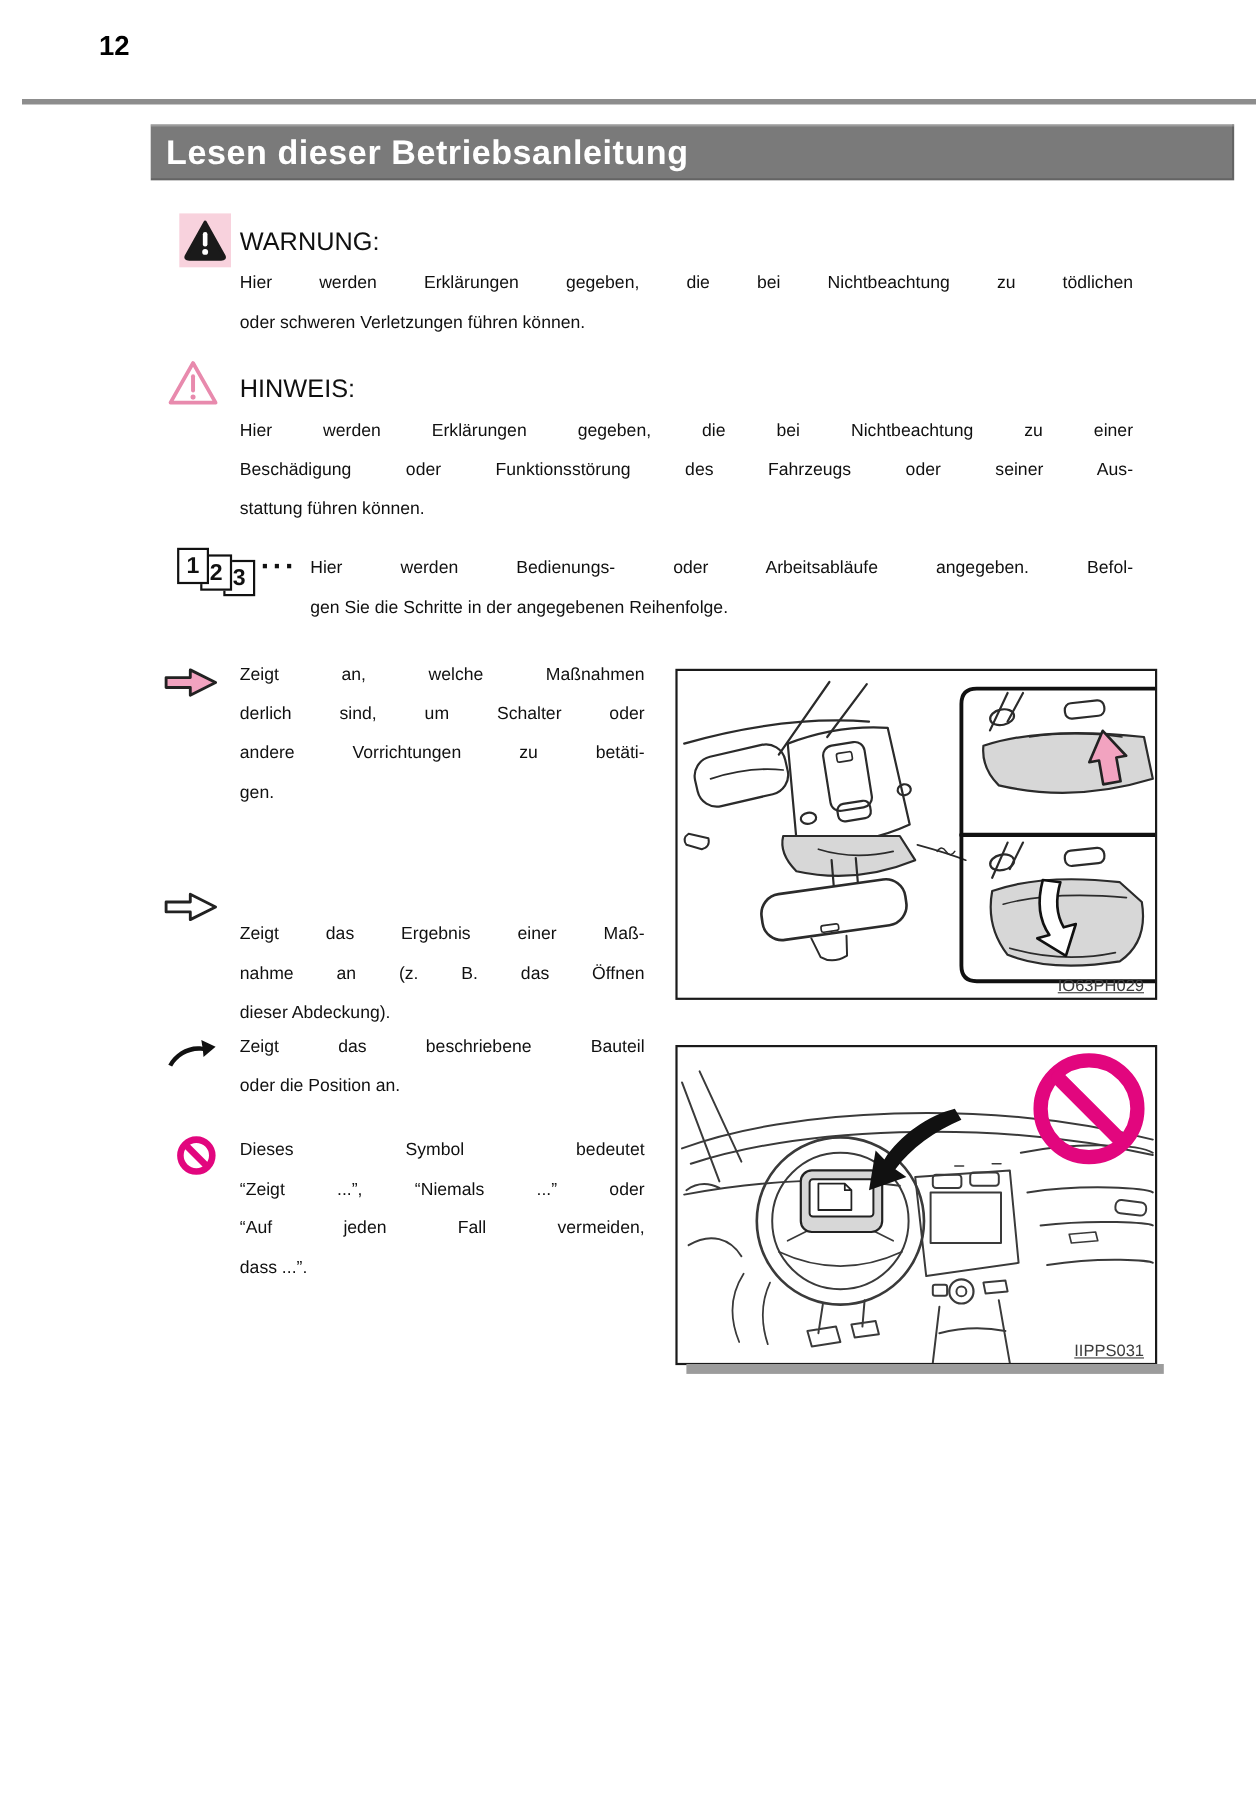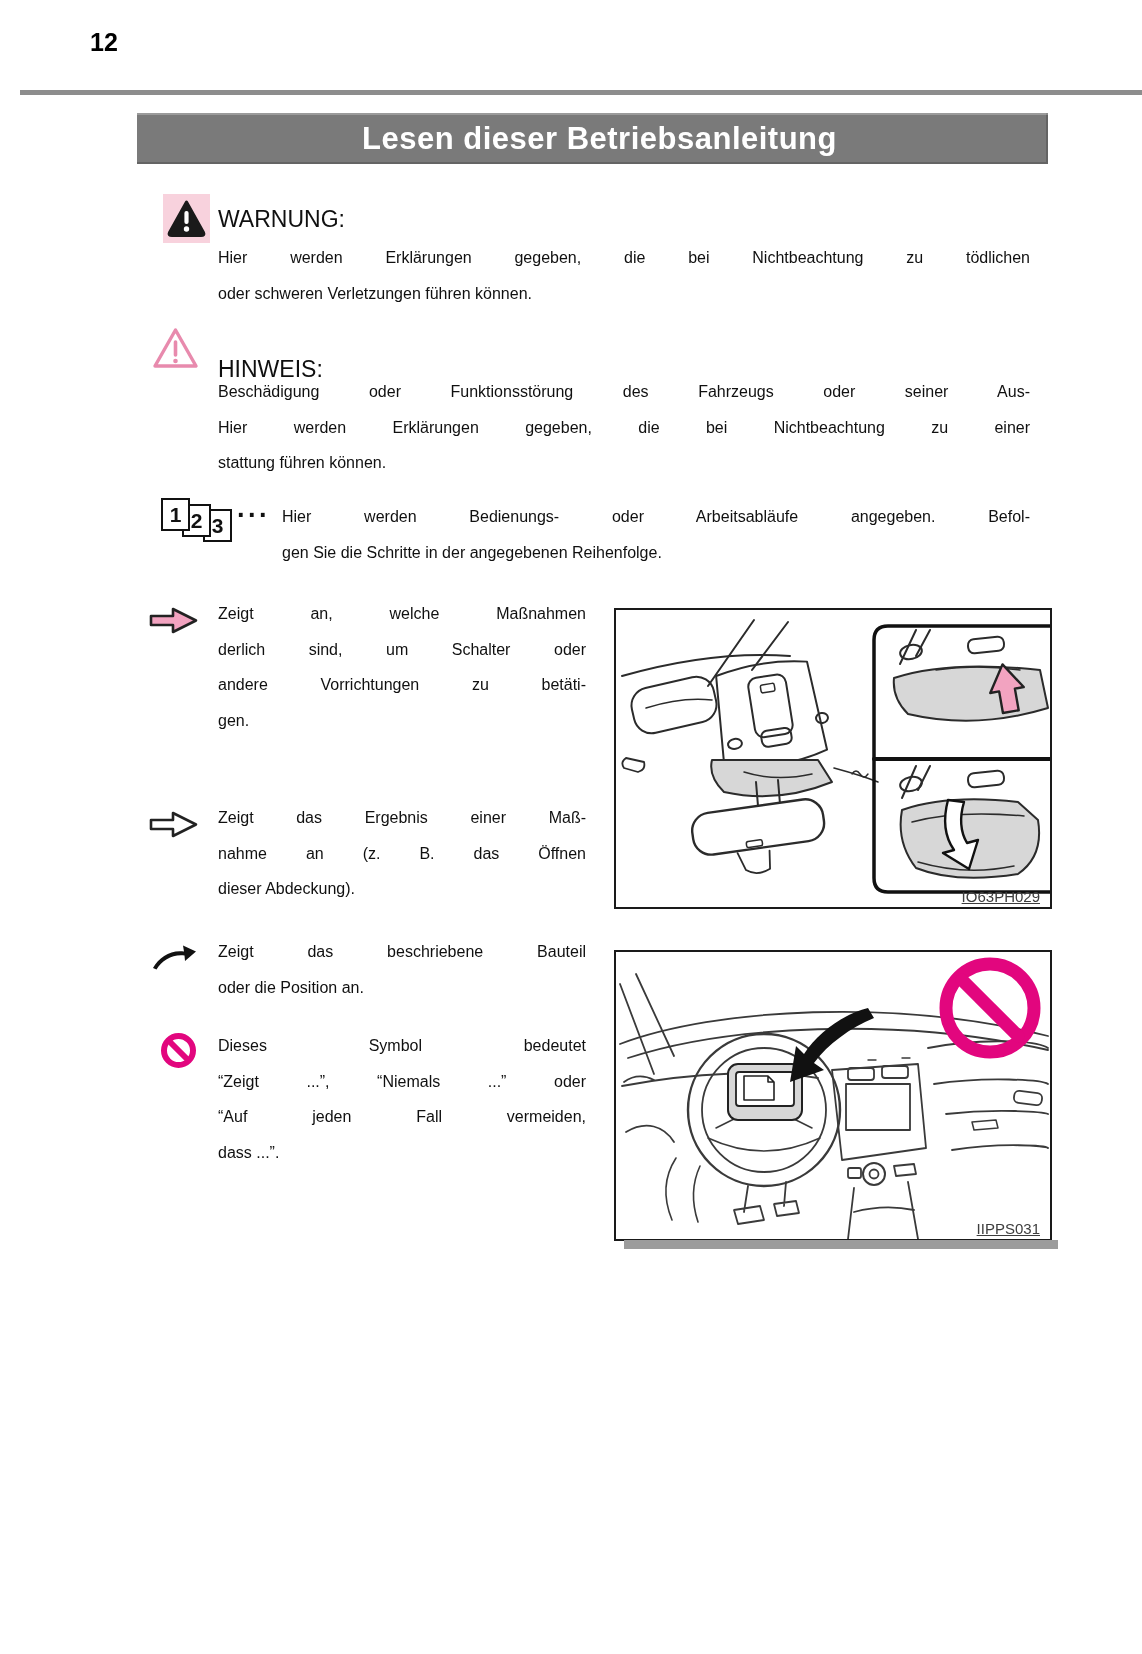--- a/index.html
+++ b/index.html
@@ -3,22 +3,22 @@
 <meta charset="utf-8">
 <style>
   html,body{margin:0;padding:0;background:#ffffff;}
   .page{position:relative;width:1142px;height:1654px;background:#fff;
         font-family:"Liberation Sans",sans-serif;color:#161616;overflow:hidden;margin-left:20px;}
   .abs{position:absolute;}
 
   .page-number{left:70px;top:28px;font-size:25px;font-weight:bold;color:#000;}
   .top-rule{left:0;top:90px;width:1142px;height:5px;background:#8d8d8d;}
 
-  .title-bar{left:117px;top:113px;width:911px;height:51px;background:#7a7a7a;
-             box-shadow:inset 0 2px 0 rgba(255,255,255,.25), inset -2px -2px 0 rgba(0,0,0,.18);text-align:center;}
+  .title-bar{left:117px;top:113px;width:985px;height:51px;background:#7a7a7a;
+             box-shadow:inset 0 2px 0 rgba(255,255,255,.25), inset -2px -2px 0 rgba(0,0,0,.18);}
   .title-bar h1{margin:0;padding:0 0 0 14px;font-size:31px;line-height:52px;font-weight:bold;
                 color:#ffffff;letter-spacing:.5px;white-space:nowrap;}
 
   .body-text{font-size:16px;line-height:35.6px;color:#101010;}
   .sec-label{font-size:23px;color:#101010;}
   .tline{text-align:justify;text-align-last:justify;}
   .tline:last-child{text-align-last:left;}
 
   
   .warn-box{left:143px;top:194px;width:47px;height:49px;background:#f8d2dd;
@@ -68,24 +68,24 @@
       <div class="tline">oder schweren Verletzungen führen können.</div>
     </div>
 
   <div class="abs" style="left:132px;top:326px;">
     <svg width="47" height="45" viewBox="0 0 47 45">
       <path d="M23.5 4 L44 40 L3 40 Z" fill="none" stroke="#e88aad" stroke-width="3.4" stroke-linejoin="round"></path>
       <line x1="23.5" y1="16" x2="23.5" y2="29" stroke="#e88aad" stroke-width="3.6" stroke-linecap="round"></line>
       <circle cx="23.5" cy="35" r="2.3" fill="#e88aad"></circle>
     </svg>
   </div>
-  <div class="abs sec-label" style="left:198px;top:356px;text-align:right;">HINWEIS:</div>
+  <div class="abs sec-label" style="left:198px;top:340px;text-align:right;">HINWEIS:</div>
   <div class="abs body-text" style="left:198px;top:374px;width:812px;">
+      <div class="tline">Hier werden Erklärungen gegeben, die bei Nichtbeachtung zu einer</div>
       <div class="tline">Beschädigung oder Funktionsstörung des Fahrzeugs oder seiner Aus-</div>
-      <div class="tline">Hier werden Erklärungen gegeben, die bei Nichtbeachtung zu einer</div>
       <div class="tline">stattung führen können.</div>
     </div>
 
   <div class="abs steps-icon">
     <div class="step-box step-1">1</div>
     <div class="step-box step-2">2</div>
     <div class="step-box step-3">3</div>
     <div class="step-dots">···</div>
   </div>
   <div class="abs body-text" style="left:262px;top:499px;width:748px;">
@@ -103,21 +103,21 @@
       <div class="tline">derlich sind, um Schalter oder</div>
       <div class="tline">andere Vorrichtungen zu betäti-</div>
       <div class="tline">gen.</div>
     </div>
 
   <div class="abs" style="left:128px;top:810px;">
     <svg width="52" height="29" viewBox="0 0 52 29">
       <path d="M3 10 H25 V3 L48 14.5 L25 26 V19 H3 Z" fill="#ffffff" stroke="#222" stroke-width="2.6" stroke-linejoin="round"></path>
     </svg>
   </div>
-  <div class="abs body-text" style="left:198px;top:800px;width:368px;">
+  <div class="abs body-text" style="left:198px;top:832px;width:368px;">
       <div class="tline">Zeigt das Ergebnis einer Maß-</div>
       <div class="tline">nahme an (z. B. das Öffnen</div>
       <div class="tline">dieser Abdeckung).</div>
     </div>
 
   <div class="abs" style="left:131px;top:944px;">
     <svg width="46" height="28" viewBox="0 0 46 28">
       <path d="M2 24 C8 13 20 5.5 33 7.5 L32 1.5 L45 7.5 L34 17 L33.5 11.5 C22 10 11 16 5.5 25.5 Z" fill="#111"></path>
     </svg>
   </div>

